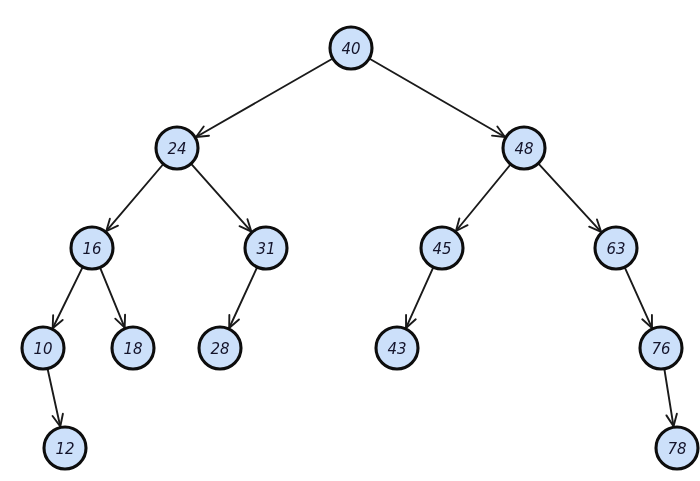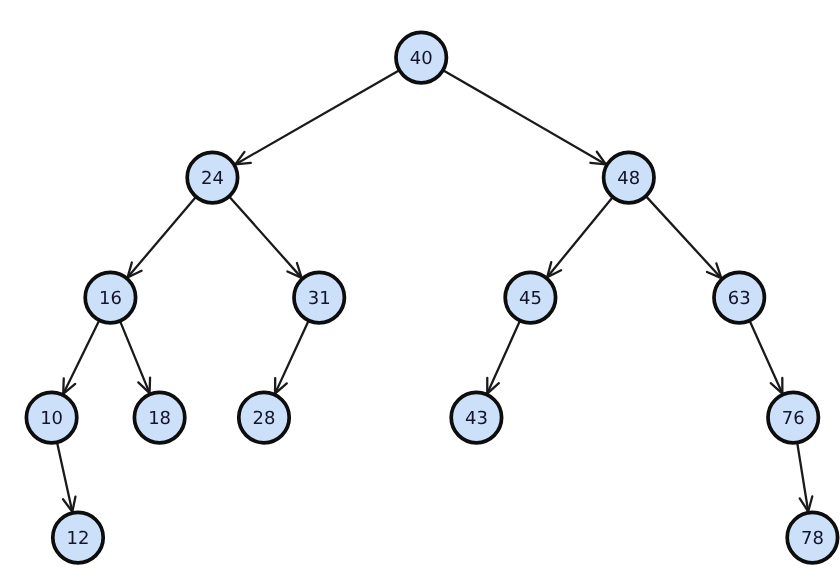--- a/index.html
+++ b/index.html
@@ -11,20 +11,21 @@
     width: 700px;
     height: 481px;
     overflow: hidden;
     font-family: "DejaVu Sans", sans-serif;
   }
   #tree-canvas {
     position: relative;
     width: 700px;
     height: 481px;
     background: #ffffff;
+    font-style: italic;
   }
   #tree-svg {
     position: absolute;
     top: 0;
     left: 0;
     width: 700px;
     height: 481px;
     display: block;
   }
   .edge-line {

